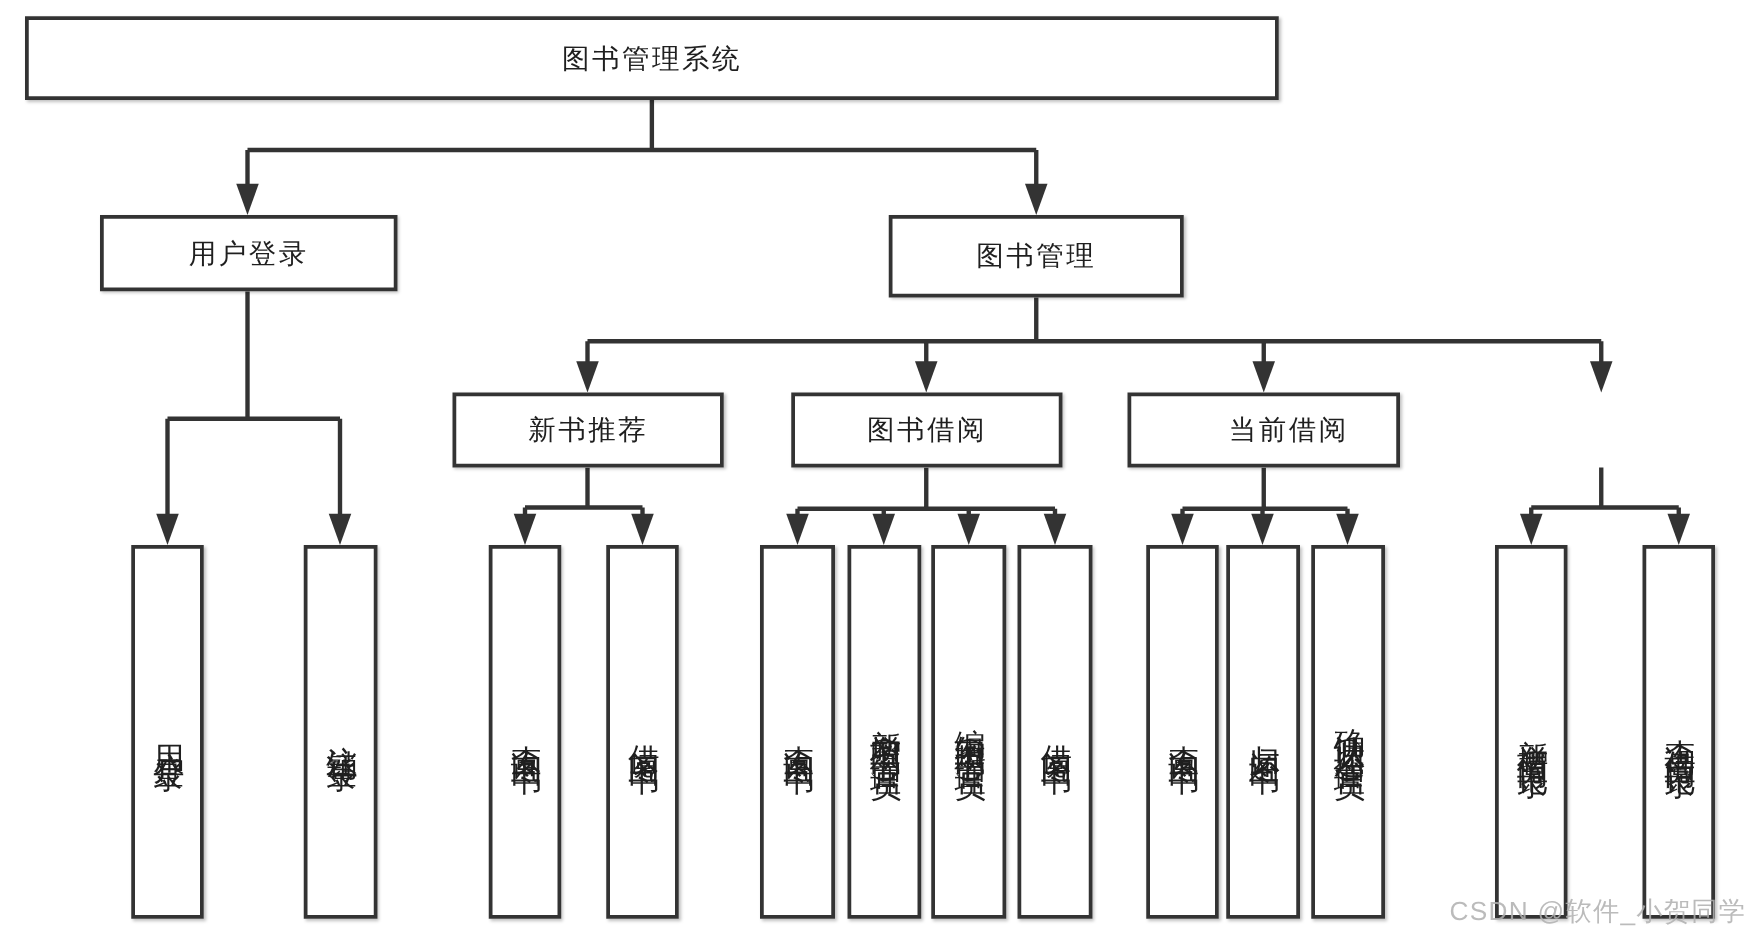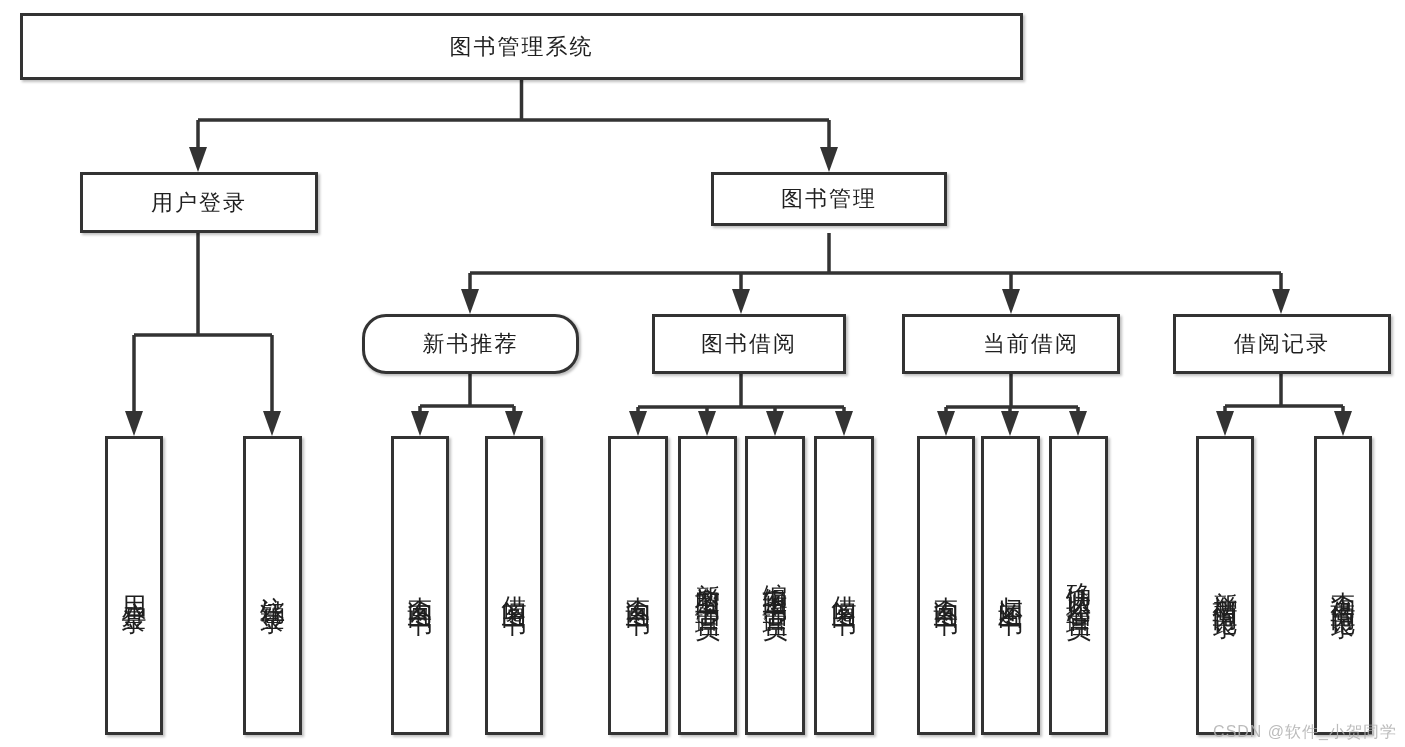--- a/index.html
+++ b/index.html
@@ -38,21 +38,21 @@
     writing-mode:vertical-rl;
     text-orientation:mixed;
     font-size:25px;
     letter-spacing:5px;
     line-height:1;
     white-space:nowrap;
   }
   .watermark{
     position:absolute;
     right:8px;bottom:4px;
-    font-size:16px;
+    font-size:21px;
     letter-spacing:1px;
     color:var(--wm);
     opacity:0.85;
     z-index:10;
     white-space:nowrap;
   }
 </style>
 </head>
 <body>
 
@@ -91,35 +91,32 @@
       </g>
   </svg>
 
   <div class="box hbox" style="left:20px;top:13px;width:1003px;height:67px;">
     <span>图书管理系统</span>
   </div>
 
   <div class="box hbox" style="left:80px;top:172px;width:238px;height:61px;">
     <span>用户登录</span>
   </div>
-  <div class="box hbox" style="left:711px;top:172px;width:236px;height:54px;">
+  <div class="box hbox" style="left:711px;top:172px;width:236px;height:66px;">
     <span>图书管理</span>
   </div>
 
-  <div class="box hbox" style="left:362px;top:314px;width:217px;height:60px;border-radius:24px;">
+  <div class="box hbox" style="left:362px;top:314px;width:217px;height:60px;">
     <span>新书推荐</span>
   </div>
-  <div class="box hbox" style="left:633px;top:314px;width:194px;height:60px;margin-left:19px;">
+  <div class="box hbox" style="left:633px;top:314px;width:217px;height:60px;">
     <span>图书借阅</span>
   </div>
   <div class="box hbox" style="left:902px;top:314px;width:218px;height:60px;padding-left:40px;">
     <span>当前借阅</span>
-  </div>
-  <div class="box hbox" style="left:1173px;top:314px;width:218px;height:60px;">
-    <span>借阅记录</span>
   </div>
 
   <div class="box vbox" style="left:105px;top:436px;width:58px;height:299px;">
     <span>用户登录</span>
   </div>
   <div class="box vbox" style="left:243px;top:436px;width:59px;height:299px;">
     <span>注销登录</span>
   </div>
 
   <div class="box vbox" style="left:391px;top:436px;width:58px;height:299px;">

